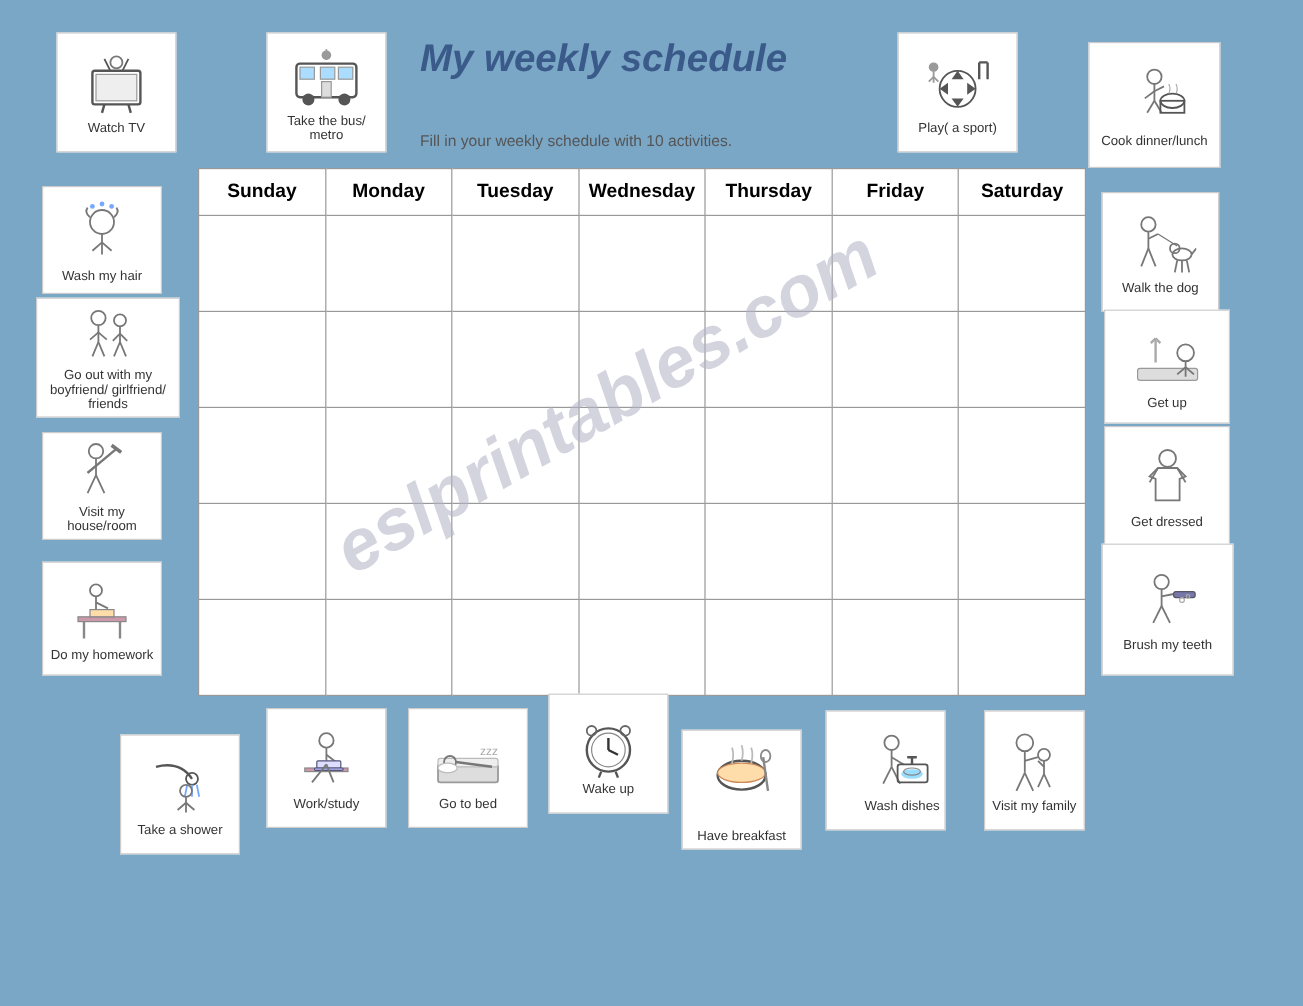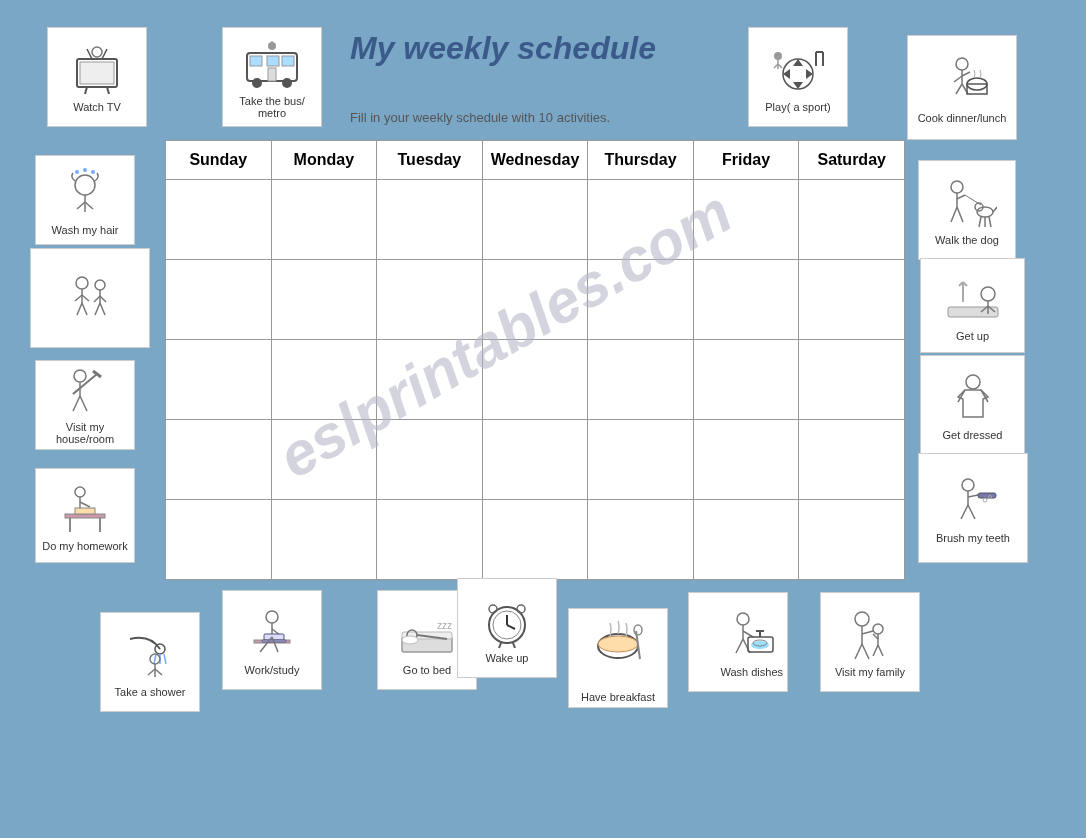--- a/index.html
+++ b/index.html
@@ -291,20 +291,21 @@
       <line x1="22" y1="32" x2="17" y2="44" stroke="#777" stroke-width="1.5"></line>
       <line x1="22" y1="32" x2="27" y2="44" stroke="#777" stroke-width="1.5"></line>
       <circle cx="40" cy="14" r="5" fill="none" stroke="#777" stroke-width="1.5"></circle>
       <line x1="40" y1="19" x2="40" y2="32" stroke="#777" stroke-width="1.5"></line>
       <line x1="40" y1="25" x2="34" y2="31" stroke="#777" stroke-width="1.5"></line>
       <line x1="40" y1="25" x2="46" y2="31" stroke="#777" stroke-width="1.5"></line>
       <line x1="40" y1="32" x2="35" y2="44" stroke="#777" stroke-width="1.5"></line>
       <line x1="40" y1="32" x2="45" y2="44" stroke="#777" stroke-width="1.5"></line>
     </svg>
   </div>
+  <span>Go out with my boyfriend/ girlfriend/ friends</span>
 </div>
 
 <div class="card" style="position:absolute;top:360px;left:35px;width:100px;height:90px;">
   <div class="icon-area">
     <svg viewBox="0 0 60 55" xmlns="http://www.w3.org/2000/svg">
 
       <circle cx="25" cy="10" r="6" fill="none" stroke="#777" stroke-width="1.5"></circle>
       <line x1="25" y1="16" x2="25" y2="30" stroke="#777" stroke-width="1.5"></line>
       <line x1="25" y1="22" x2="18" y2="28" stroke="#777" stroke-width="1.5"></line>
       <line x1="18" y1="28" x2="42" y2="8" stroke="#777" stroke-width="2"></line>
@@ -439,21 +440,21 @@
 
       <rect x="22" y="27" width="20" height="6" rx="1" fill="#ddf" stroke="#557" stroke-width="1"></rect>
       <rect x="20" y="33" width="24" height="2" rx="1" fill="#bbf" stroke="#557" stroke-width="1"></rect>
       <line x1="30" y1="30" x2="18" y2="45" stroke="#777" stroke-width="1.5"></line>
       <line x1="30" y1="30" x2="36" y2="45" stroke="#777" stroke-width="1.5"></line>
     </svg>
   </div>
   <span>Work/study</span>
 </div>
 
-<div class="card" style="position:absolute;top:590px;left:340px;width:100px;height:100px;margin-left:37px;">
+<div class="card" style="position:absolute;top:590px;left:340px;width:100px;height:100px;">
   <div class="icon-area">
     <svg viewBox="0 0 60 55" xmlns="http://www.w3.org/2000/svg">
 
       <rect x="5" y="30" width="50" height="15" rx="2" fill="#ddd" stroke="#999" stroke-width="1.5"></rect>
       <rect x="5" y="25" width="50" height="7" rx="2" fill="#eee" stroke="#bbb" stroke-width="1"></rect>
 
       <circle cx="15" cy="28" r="5" fill="none" stroke="#777" stroke-width="1.5"></circle>
       <line x1="20" y1="28" x2="50" y2="32" stroke="#777" stroke-width="2"></line>
 
       <ellipse cx="13" cy="33" rx="8" ry="4" fill="white" stroke="#bbb" stroke-width="1"></ellipse>
@@ -518,21 +519,21 @@
 
       <ellipse cx="42" cy="34" rx="7" ry="3" fill="none" stroke="#888" stroke-width="1"></ellipse>
 
       <line x1="42" y1="22" x2="42" y2="28" stroke="#555" stroke-width="2"></line>
       <line x1="38" y1="22" x2="46" y2="22" stroke="#555" stroke-width="2"></line>
     </svg>
   </div>
   <span>Wash dishes</span>
 </div>
 
-<div class="card" style="position:absolute;top:592px;left:820px;width:100px;height:100px;">
+<div class="card" style="position:absolute;top:592px;left:820px;width:84px;height:100px;">
   <div class="icon-area">
     <svg viewBox="0 0 60 55" xmlns="http://www.w3.org/2000/svg">
 
       <circle cx="22" cy="10" r="7" fill="none" stroke="#777" stroke-width="1.5"></circle>
       <line x1="22" y1="17" x2="22" y2="35" stroke="#777" stroke-width="1.5"></line>
       <line x1="22" y1="25" x2="33" y2="22" stroke="#777" stroke-width="1.5"></line>
       <line x1="22" y1="35" x2="15" y2="50" stroke="#777" stroke-width="1.5"></line>
       <line x1="22" y1="35" x2="29" y2="50" stroke="#777" stroke-width="1.5"></line>
 
       <circle cx="38" cy="20" r="5" fill="none" stroke="#777" stroke-width="1.5"></circle>

